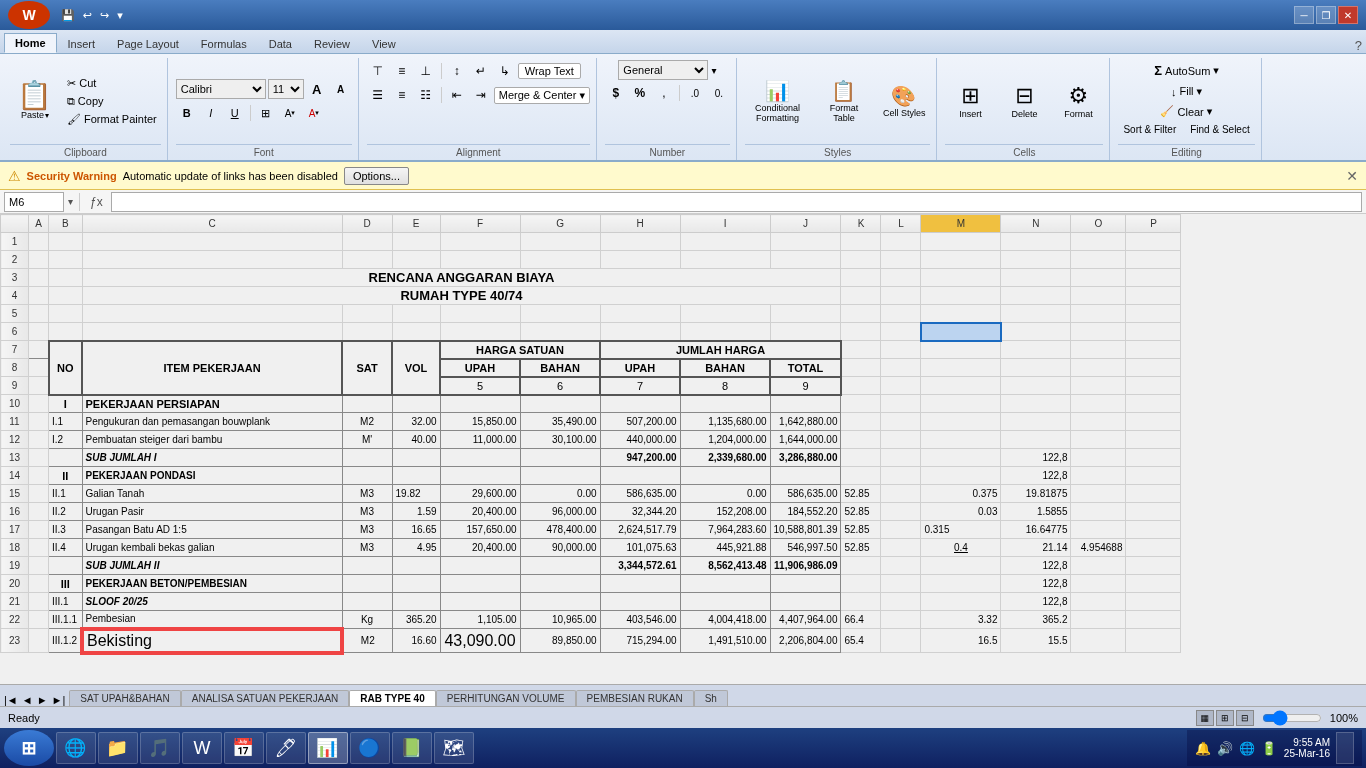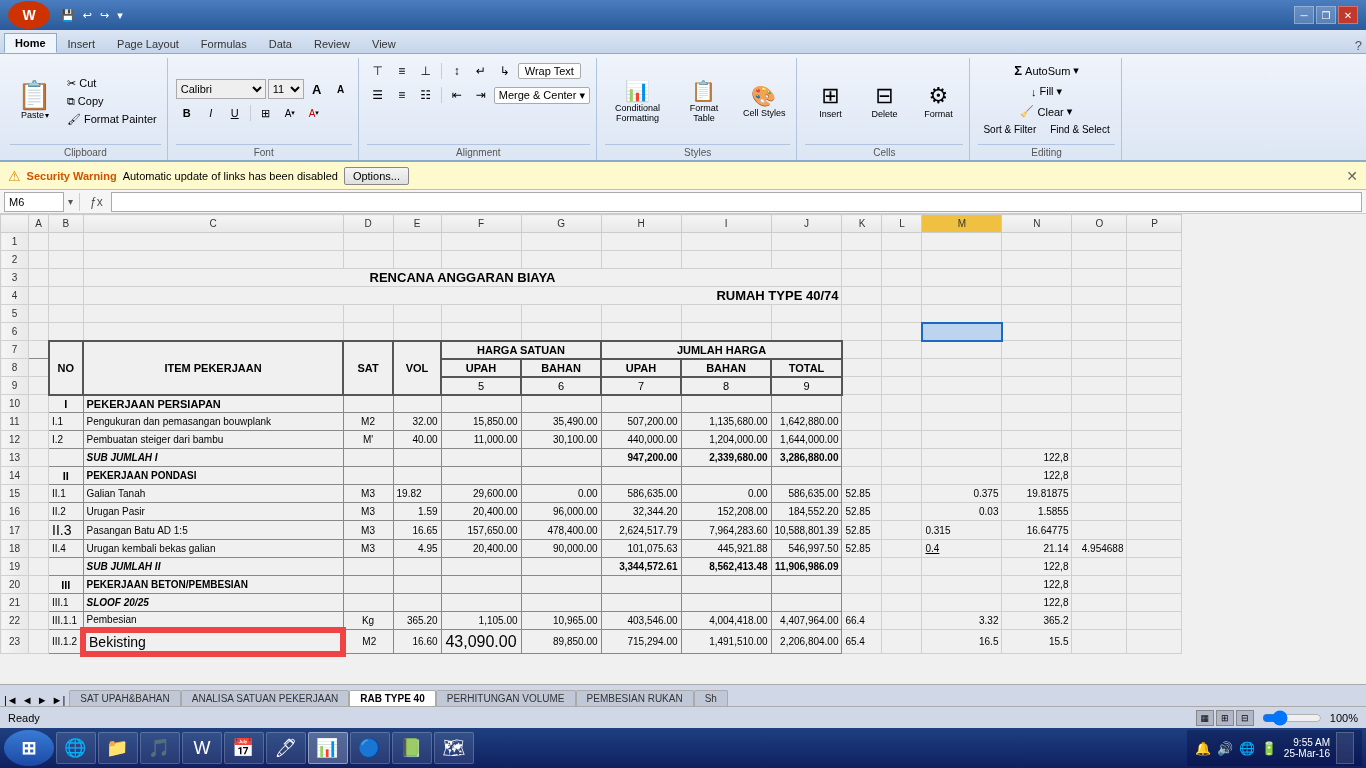--- a/index.html
+++ b/index.html
@@ -403,20 +403,39 @@
           <span class="align-btn">⇥</span>
           <div class="rb-sm-btn" style="border: 1px solid #aaa; padding: 1px 4px; background: white;">
             <span>Merge &amp; Center</span>
             <span>▾</span>
           </div>
         </div>
       </div>
       <div class="ribbon-group-label">Alignment</div>
     </div>
 
+    <div class="ribbon-group">
+      <div class="ribbon-group-content" style="flex-direction: column; gap: 2px;">
+        <div>
+          <select class="number-select">
+            <option>General</option>
+          </select>
+          <span style="font-size:10px; cursor:pointer;">▾</span>
+        </div>
+        <div class="format-row">
+          <span class="fmt-btn" style="font-size:12px; font-weight:bold;">$</span>
+          <span class="fmt-btn" style="font-size:12px; font-weight:bold;">%</span>
+          <span class="fmt-btn" style="font-size:12px;">,</span>
+          <span style="width:1px;height:16px;background:#ccc; margin: 0 2px;"></span>
+          <span class="fmt-btn" style="font-size:10px;">.0</span>
+          <span class="fmt-btn" style="font-size:10px;">0.</span>
+        </div>
+      </div>
+      <div class="ribbon-group-label">Number</div>
+    </div>
 
     <div class="ribbon-group">
       <div class="ribbon-group-content" style="gap: 4px;">
         <div class="rb-btn rb-btn-large" style="min-width: 55px;">
           <div style="font-size: 20px;">📊</div>
           <div style="font-size: 9px; text-align:center; white-space:normal; max-width:55px;">Conditional Formatting</div>
         </div>
         <div class="rb-btn rb-btn-large" style="min-width: 50px;">
           <div style="font-size: 20px;">📋</div>
           <div style="font-size: 9px; text-align:center; white-space:normal; max-width:50px;">Format Table</div>
@@ -587,21 +606,21 @@
             <td></td>
             <td></td>
             <td></td>
             <td></td>
           </tr>
 
           <tr>
             <td class="row-header">4</td>
             <td></td>
             <td></td>
-            <td colspan="8" style="text-align:right; font-weight:bold; font-size:13px;">RUMAH TYPE 40/74</td>
+            <td colspan="8" style="text-align:center; font-weight:bold; font-size:13px;">RUMAH TYPE 40/74</td>
             <td></td>
             <td></td>
             <td></td>
             <td></td>
             <td></td>
             <td></td>
           </tr>
 
           <tr>
             <td class="row-header">5</td>
@@ -828,21 +847,21 @@
             <td></td>
             <td style="font-size:10px; text-align:right;">0.03</td>
             <td style="font-size:10px; text-align:right;">1.5855</td>
             <td></td>
             <td></td>
           </tr>
 
           <tr>
             <td class="row-header">17</td>
             <td></td>
-            <td style="border:1px solid #888; font-size:14px;margin-left:22px;">II.3</td>
+            <td style="border:1px solid #888; font-size:10px;margin-left:22px;">II.3</td>
             <td style="border:1px solid #888; font-size:10px;">Pasangan Batu AD 1:5</td>
             <td style="border:1px solid #888; text-align:center; font-size:10px;">M3</td>
             <td style="border:1px solid #888; text-align:right; font-size:10px;">16.65</td>
             <td style="border:1px solid #888; text-align:right; font-size:10px;">157,650.00</td>
             <td style="border:1px solid #888; text-align:right; font-size:10px;">478,400.00</td>
             <td style="border:1px solid #888; text-align:right; font-size:10px;">2,624,517.79</td>
             <td style="border:1px solid #888; text-align:right; font-size:10px;">7,964,283.60</td>
             <td style="border:1px solid #888; text-align:right; font-size:10px;">10,588,801.39</td>
             <td style="font-size:10px; border-left:1px solid #888;">52.85</td>
             <td></td>
@@ -859,21 +878,21 @@
             <td style="border:1px solid #888; font-size:10px;">Urugan kembali bekas galian</td>
             <td style="border:1px solid #888; text-align:center; font-size:10px;">M3</td>
             <td style="border:1px solid #888; text-align:right; font-size:10px;">4.95</td>
             <td style="border:1px solid #888; text-align:right; font-size:10px;">20,400.00</td>
             <td style="border:1px solid #888; text-align:right; font-size:10px;">90,000.00</td>
             <td style="border:1px solid #888; text-align:right; font-size:10px;">101,075.63</td>
             <td style="border:1px solid #888; text-align:right; font-size:10px;">445,921.88</td>
             <td style="border:1px solid #888; text-align:right; font-size:10px;">546,997.50</td>
             <td style="font-size:10px; border-left:1px solid #888;">52.85</td>
             <td></td>
-            <td style="font-size:10px; text-align:left;text-decoration:underline;">0.4</td>
+            <td style="font-size:10px; text-align:center;text-decoration:underline;">0.4</td>
             <td style="font-size:10px; text-align:right;">21.14</td>
             <td style="font-size:10px; text-align:right;">4.954688</td>
             <td></td>
           </tr>
 
           <tr>
             <td class="row-header">19</td>
             <td></td>
             <td style="border:1px solid #888;"></td>
             <td style="border:1px solid #888; font-style:italic; font-weight:bold; font-size:10px;">SUB JUMLAH II</td>
@@ -949,21 +968,21 @@
             <td style="font-size:10px; text-align:right;">3.32</td>
             <td style="font-size:10px; text-align:right;">365.2</td>
             <td></td>
             <td></td>
           </tr>
 
           <tr>
             <td class="row-header">23</td>
             <td></td>
             <td style="border:1px solid #888; font-size:10px;">III.1.2</td>
-            <td style="border:6px solid #ef4444; font-size:14px;">Bekisting</td>
+            <td style="border:4px solid #ef4444; font-size:16px;">Bekisting</td>
             <td style="border:1px solid #888; text-align:center; font-size:10px;">M2</td>
             <td style="border:1px solid #888; text-align:right; font-size:10px;">16.60</td>
             <td style="border:1px solid #888; text-align:center; font-size:16px;">43,090.00</td>
             <td style="border:1px solid #888; text-align:right; font-size:10px;">89,850.00</td>
             <td style="border:1px solid #888; text-align:right; font-size:10px;">715,294.00</td>
             <td style="border:1px solid #888; text-align:right; font-size:10px;">1,491,510.00</td>
             <td style="border:1px solid #888; text-align:right; font-size:10px;">2,206,804.00</td>
             <td style="font-size:10px; border-left:1px solid #888;">65.4</td>
             <td></td>
             <td style="font-size:10px; text-align:right;">16.5</td>

